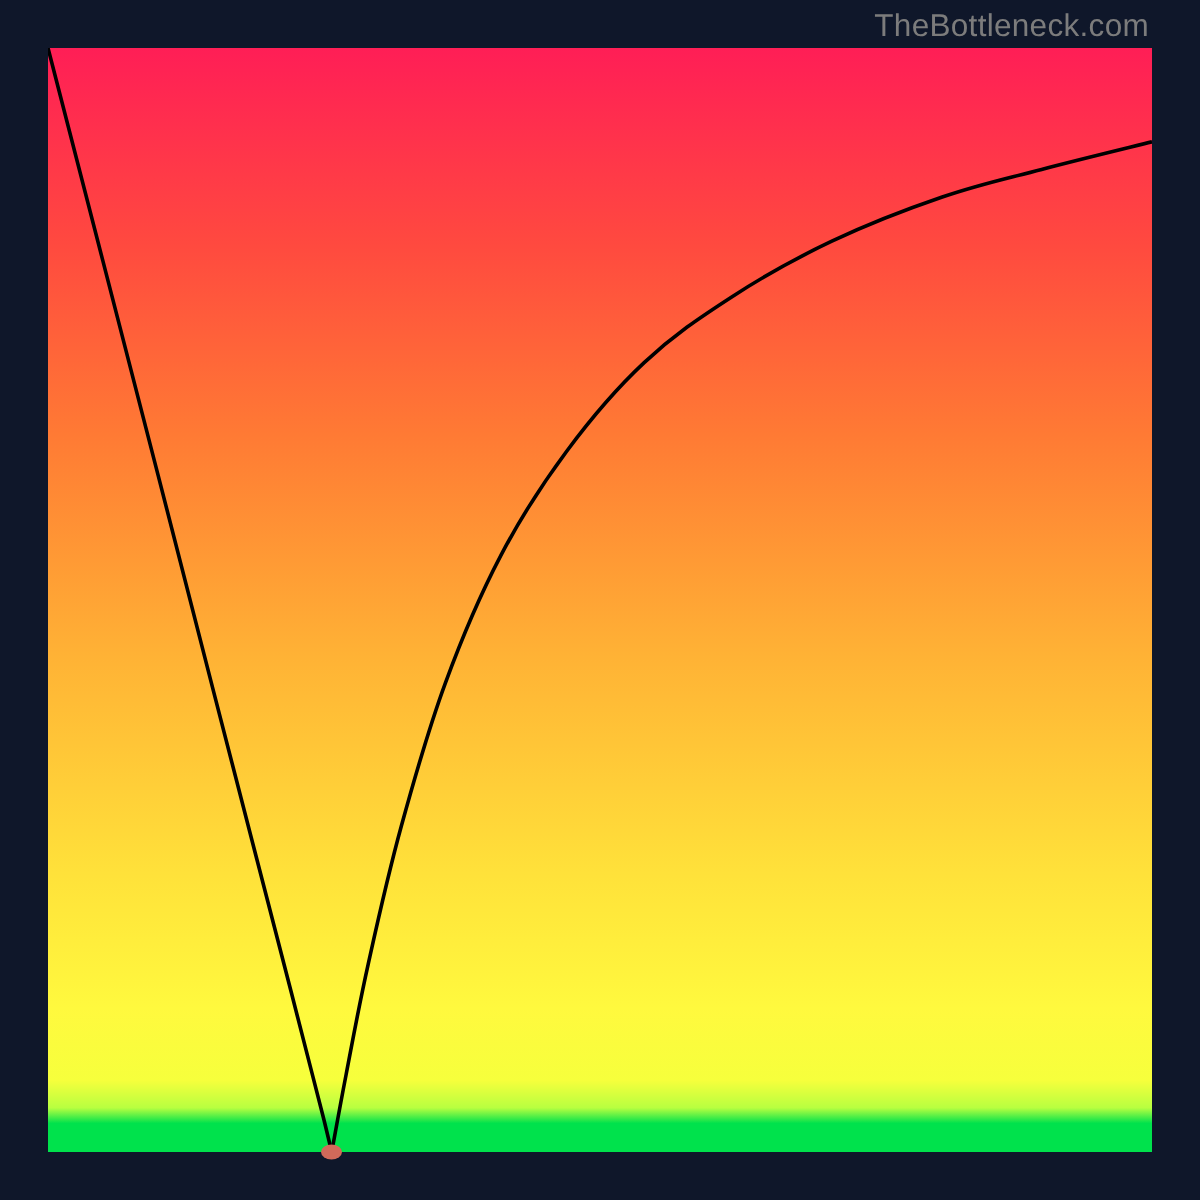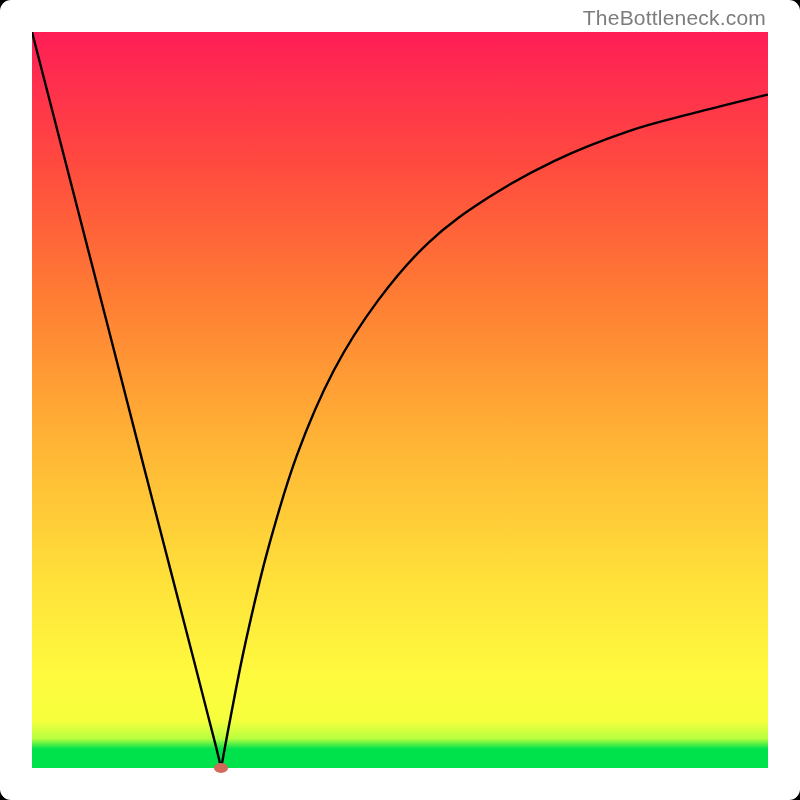--- a/index.html
+++ b/index.html
@@ -8,22 +8,21 @@
     width: 800px;
     height: 800px;
     background: #000;
     overflow: hidden;
     font-family: Arial, Helvetica, sans-serif;
   }
   .frame {
     position: relative;
     width: 800px;
     height: 800px;
-    background: #ffffff;
-    border-radius: 11px;
+    background: #0f172a;
   }
   .plot-area {
     position: absolute;
     left: 32px;
     top: 32px;
     width: 736px;
     height: 736px;
     
     background: linear-gradient(
       to top,

